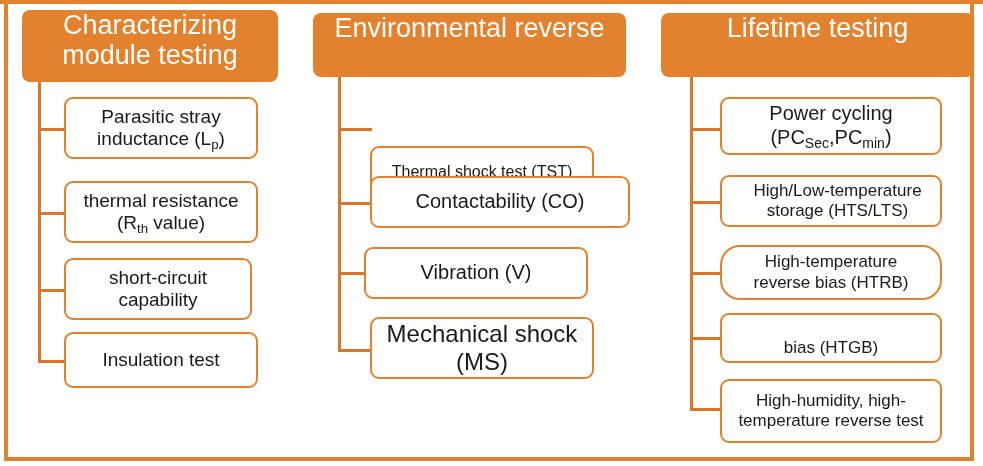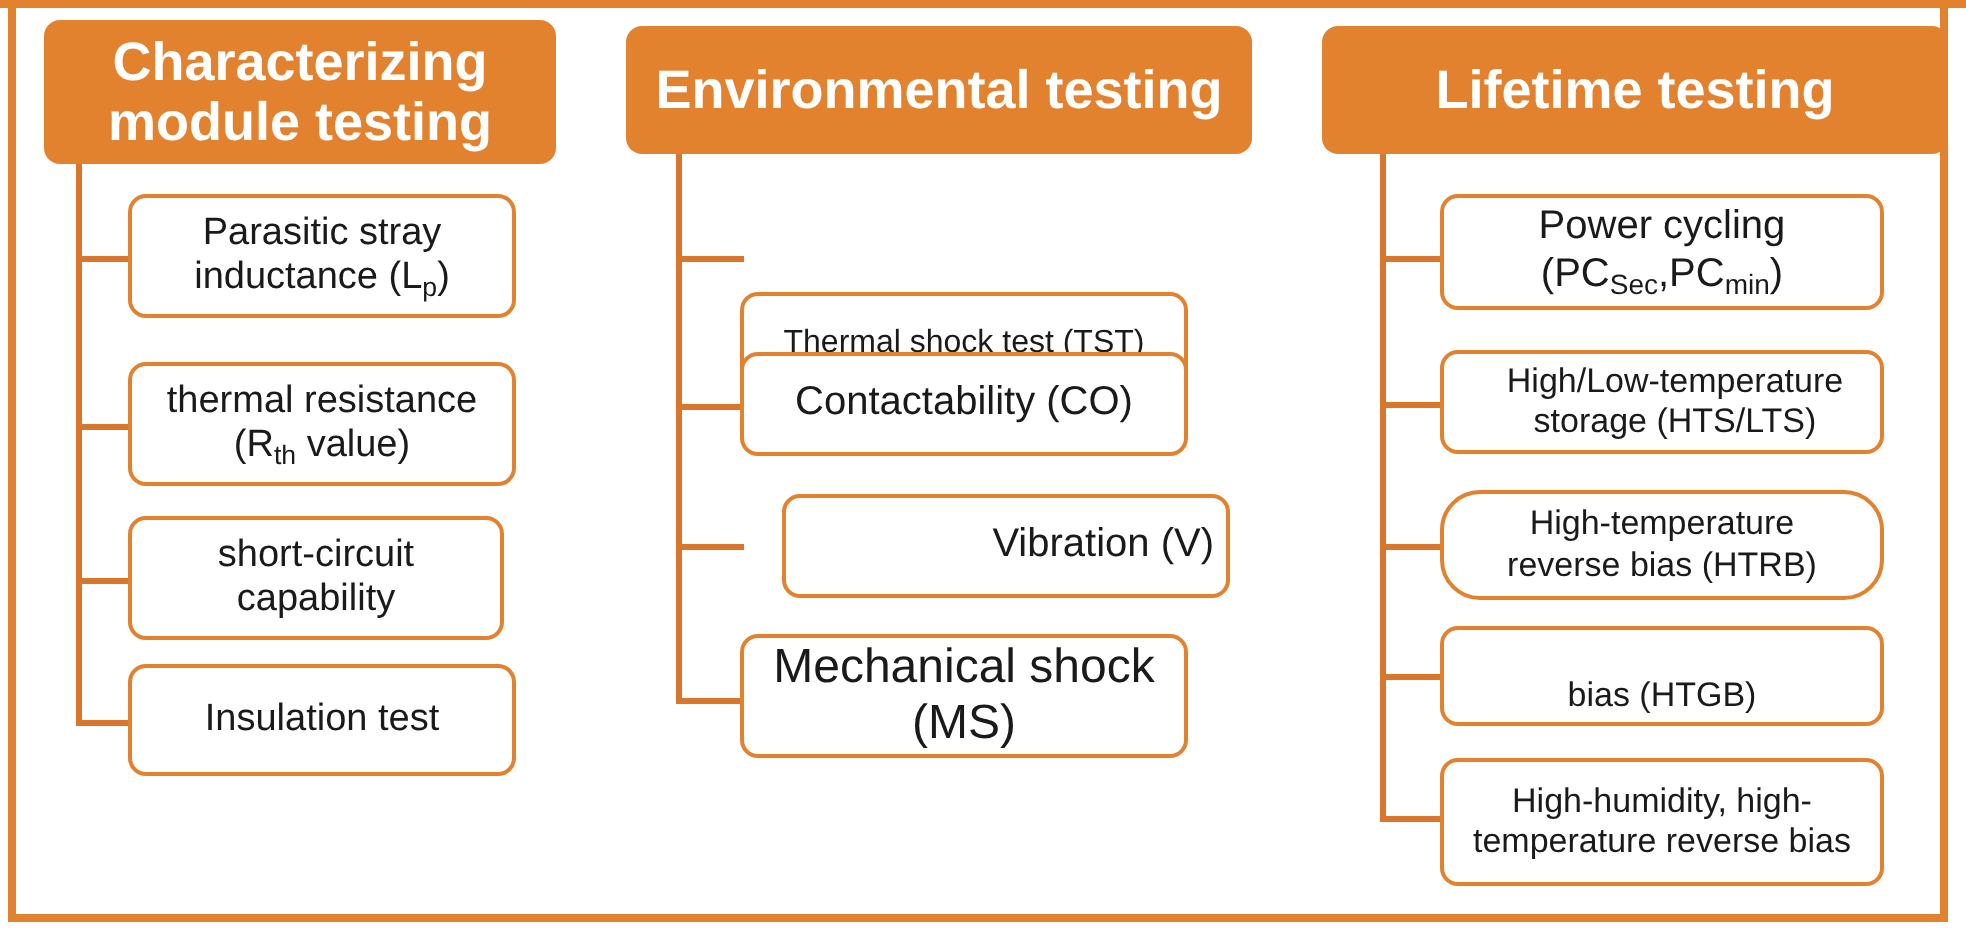--- a/index.html
+++ b/index.html
@@ -36,25 +36,24 @@
   }
 
   
   .col-header {
     position: absolute;
     box-sizing: border-box;
     background: #E2822F;
     border-radius: 8px;
     color: #ffffff;
     display: flex;
-    align-items: center;
     justify-content: center;
     text-align: center;
     line-height: 1.12;
-    font-weight: 700;
+    font-weight: 400;
   }
 
   
   .leaf-box {
     position: absolute;
     box-sizing: border-box;
     background: #ffffff;
     border: 2px solid #E2822F;
     border-radius: 9px;
     color: #1a1a1a;
@@ -131,39 +130,39 @@
     </div>
 
     <div class="leaf-box" style="left:64px; top:332px; width:194px; height:56px; font-size:19px;">
       <span class="label">Insulation test</span>
     </div>
   </div>
 
   <div class="column">
 
     <div class="col-header" style="left:313px; top:13px; width:313px; height:64px; font-size:27px;">
-      <span>Environmental testing</span>
+      <span>Environmental reverse</span>
     </div>
 
     <div class="conn-vert" style="left:338px; top:77px; height:275px;"></div>
 
     <div class="conn-horz" style="left:338px; top:128px; width:34px;"></div>
     <div class="conn-horz" style="left:338px; top:202px; width:34px;"></div>
     <div class="conn-horz" style="left:338px; top:272px; width:34px;"></div>
     <div class="conn-horz" style="left:338px; top:349px; width:34px;"></div>
 
     <div class="leaf-box" style="left:370px; top:102px; width:224px; height:52px; font-size:16px;margin-top:44px;">
       <span class="label">Thermal shock test (TST)</span>
     </div>
 
-    <div class="leaf-box" style="left:370px; top:176px; width:224px; height:52px; font-size:20px;">
+    <div class="leaf-box" style="left:370px; top:176px; width:260px; height:52px; font-size:20px;">
       <span class="label">Contactability (CO)</span>
     </div>
 
-    <div class="leaf-box" style="left:391px; top:247px; width:224px; height:52px; font-size:20px;justify-content:flex-end;">
+    <div class="leaf-box" style="left:364px; top:247px; width:224px; height:52px; font-size:20px;">
       <span class="label">Vibration (V)</span>
     </div>
 
     <div class="leaf-box" style="left:370px; top:317px; width:224px; height:62px; font-size:24px;">
       <span class="label">
         <span>Mechanical shock</span><br>
         <span>(MS)</span>
       </span>
     </div>
   </div>
@@ -206,18 +205,18 @@
     <div class="leaf-box" style="left:720px; top:313px; width:222px; height:50px; font-size:17px;">
       <span class="label">
         <br>
         <span>bias (HTGB)</span>
       </span>
     </div>
 
     <div class="leaf-box" style="left:720px; top:379px; width:222px; height:64px; font-size:17px;">
       <span class="label">
         <span>High-humidity, high-</span><br>
-        <span>temperature reverse bias</span>
+        <span>temperature reverse test</span>
       </span>
     </div>
   </div>
 
 </div>
 
 </body></html>

